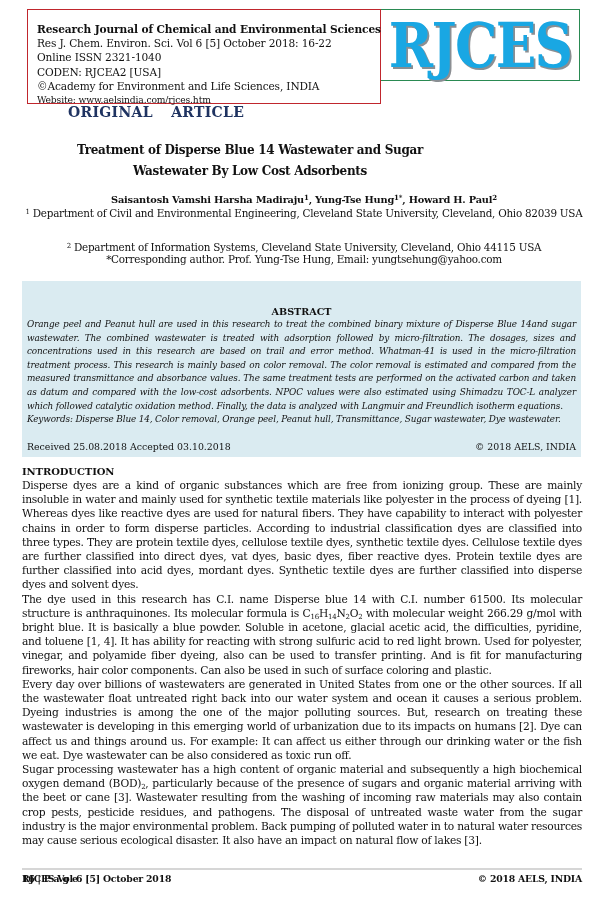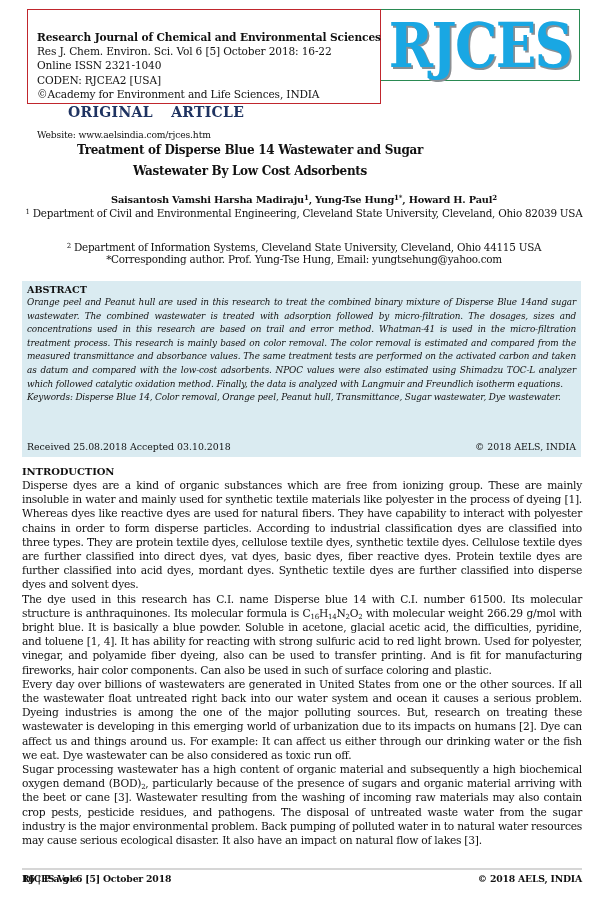--- a/index.html
+++ b/index.html
@@ -1,29 +1,29 @@
 <!DOCTYPE html>
 <html><head>
 <meta charset="utf-8">
 <style>
   html, body { margin: 0; padding: 0; background: #ffffff; }
   body { width: 608px; height: 905px; position: relative; overflow: hidden; font-family: "DejaVu Serif", "Liberation Serif", serif; color: #111; }
-  .header-box { position: absolute; left: 27px; top: 9px; width: 354px; height: 95px; border: 1px solid #c0262d; box-sizing: border-box; padding: 20px 9px; }
+  .header-box { position: absolute; left: 27px; top: 9px; width: 354px; height: 95px; border: 1px solid #c0262d; box-sizing: border-box; padding: 12px 9px; }
   .header-box .jname { font-weight: bold; font-size: 10.6px; line-height: 14px; white-space: nowrap; letter-spacing: -0.1px; }
   .header-box .line { font-size: 10.6px; line-height: 14.3px; white-space: nowrap; letter-spacing: -0.15px; }
-  .header-box .line.small { font-size: 9.2px; line-height: 13px; margin-top: 27px; }
+  .header-box .line.small { font-size: 9.2px; line-height: 13px; }
   .logo-box { position: absolute; left: 381px; top: 9px; width: 199px; height: 72px; border: 1px solid #2a8a52; border-left: none; box-sizing: border-box; display: flex; align-items: center; justify-content: center; }
   .logo-text { font-family: "DejaVu Serif", "Liberation Serif", serif; font-weight: bold; font-size: 62px; color: #19a7e3; letter-spacing: -2px; text-shadow: 2px 2px 0 #8b8f93; transform: scaleX(0.86); line-height: 1; margin-top: 2px; }
   .orig-article { position: absolute; left: 27px; top: 104px; font-weight: bold; font-size: 14px; color: #1f3361; letter-spacing: 0.3px; word-spacing: 4px; margin-left: 41px; }
   .title { position: absolute; left: 0; width: 500px; top: 140px; text-align: center; font-weight: bold; font-size: 12px; line-height: 21px; letter-spacing: -0.3px; }
   .authors { position: absolute; left: 0; width: 608px; top: 193px; text-align: center; font-weight: bold; font-size: 9.8px; line-height: 13.5px; letter-spacing: -0.2px; }
   .affil { position: absolute; left: 20px; width: 568px; text-align: center; font-size: 10.4px; line-height: 13.8px; letter-spacing: -0.25px; }
   .affil sup, .authors sup { font-size: 7px; vertical-align: 3px; line-height: 0; }
   .abstract-box { position: absolute; left: 22px; top: 281px; width: 559px; height: 176px; background: #daebf1; box-sizing: border-box; padding: 2px 5px 0 5px; }
-  .abstract-head { text-align: left; font-weight: bold; font-size: 9.6px; line-height: 13px; }
+  .abstract-head { text-align: center; font-weight: bold; font-size: 9.6px; line-height: 13px; margin-top: 22px; }
   .abstract-body { font-style: italic; font-size: 8.9px; line-height: 13.6px; text-align: justify; letter-spacing: -0.15px; }
   .keywords { font-style: italic; font-size: 8.9px; line-height: 13.6px; text-align: justify; letter-spacing: -0.15px; }
   .received-row { position: absolute; left: 5px; right: 5px; bottom: 4px; display: flex; justify-content: space-between; font-size: 9.4px; line-height: 13px; }
   .intro-head { position: absolute; left: 22px; top: 466px; font-weight: bold; font-size: 10px; letter-spacing: -0.1px; }
   .body-text { position: absolute; left: 22px; top: 479px; width: 560px; font-size: 10.7px; line-height: 14.2px; text-align: justify; letter-spacing: -0.25px; }
   .body-text p { margin: 0; }
   .body-text sub { font-size: 7px; vertical-align: -2px; line-height: 0; }
   .footer-rule { position: absolute; left: 22px; top: 868px; width: 560px; height: 2px; background: #d6d6d6; }
   .footer { position: absolute; left: 22px; top: 873px; width: 560px; display: flex; justify-content: space-between; font-weight: bold; font-size: 9.3px; letter-spacing: -0.2px; }
   .footer .mid { position: absolute; left: 0; right: 0; text-align: left; }

